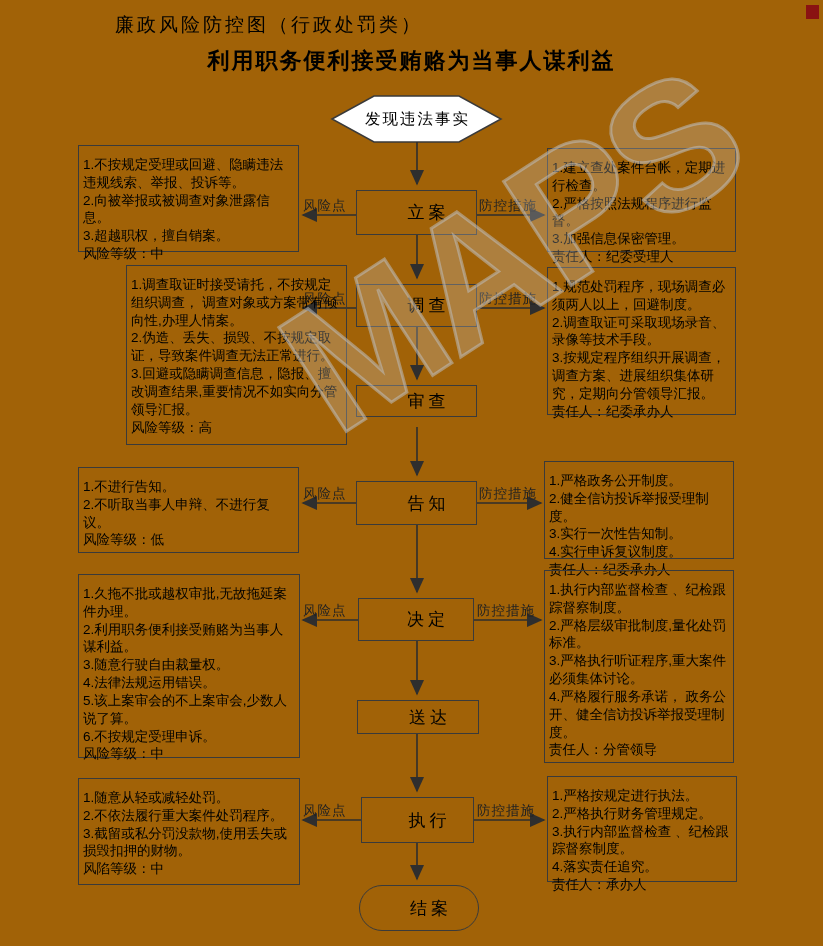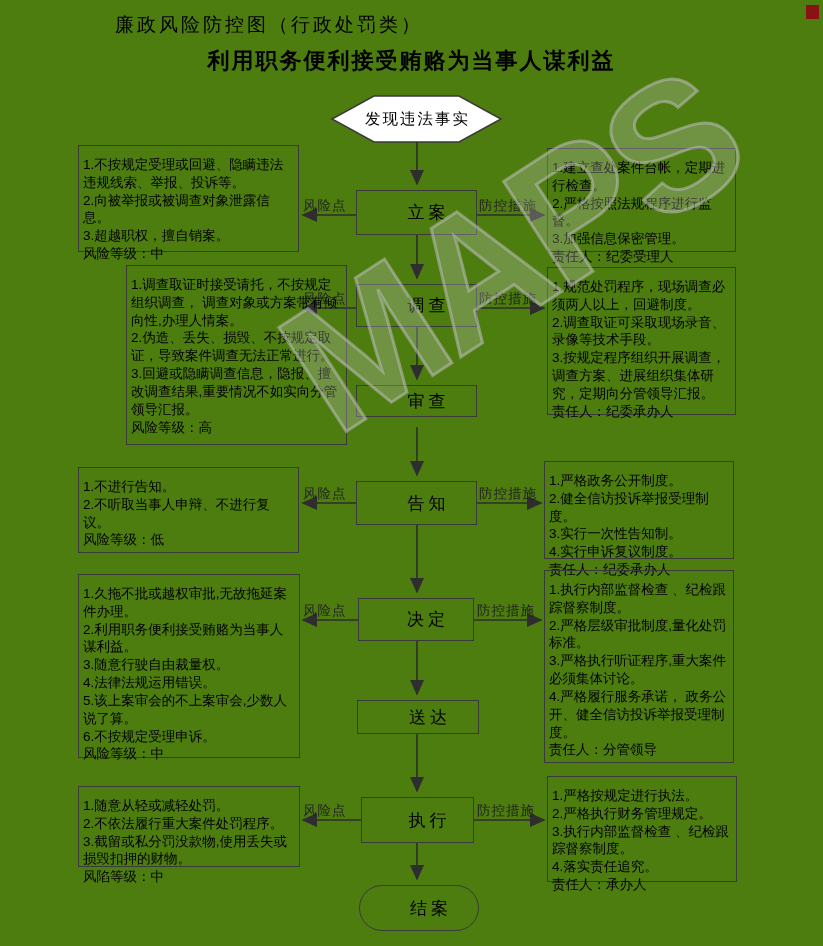--- a/index.html
+++ b/index.html
@@ -1,17 +1,17 @@
 <!DOCTYPE html>
 <html><head>
 <meta charset="utf-8">
 <style>
   html,body { margin:0; padding:0; background:#ffffff; }
   .canvas {
-    position:relative; width:823px; height:946px; background:#4d7c0f;
+    position:relative; width:823px; height:946px; background:#a16207;
     font-family:"Liberation Sans","DejaVu Sans",sans-serif; color:#000;
     overflow:hidden;
     text-decoration:underline;
   }
   .category-title {
     position:absolute; left:115px; top:12px; font-size:19px; letter-spacing:3px;
     font-family:"DejaVu Serif","Liberation Serif",serif;
   }
   .main-title {
     position:absolute; left:0; top:46px; width:823px; text-align:center;
@@ -129,21 +129,21 @@
   <div class="box textbox" style="left:78px; top:467px; width:221px; height:86px;">1.不进行告知。
 2.不听取当事人申辩、不进行复议。
 风险等级：低</div>
   <div class="box textbox" style="left:78px; top:574px; width:222px; height:184px;">1.久拖不批或越权审批,无故拖延案件办理。
 2.利用职务便利接受贿赂为当事人谋利益。
 3.随意行驶自由裁量权。
 4.法律法规运用错误。
 5.该上案审会的不上案审会,少数人说了算。
 6.不按规定受理申诉。
 风险等级：中</div>
-  <div class="box textbox" style="left:78px; top:778px; width:222px; height:81px;margin-top:8px;">1.随意从轻或减轻处罚。
+  <div class="box textbox" style="left:78px; top:778px; width:222px; height:107px;">1.随意从轻或减轻处罚。
 2.不依法履行重大案件处罚程序。
 3.截留或私分罚没款物,使用丢失或损毁扣押的财物。
 风陷等级：中</div>
 
   <div class="box textbox" style="left:547px; top:148px; width:189px; height:104px;">1.建立查处案件台帐，定期进行检查。
 2.严格按照法规程序进行监督。
 3.加强信息保密管理。
 责任人：纪委受理人</div>
   <div class="box textbox" style="left:547px; top:267px; width:189px; height:148px;">1.规范处罚程序，现场调查必须两人以上，回避制度。
 2.调查取证可采取现场录音、录像等技术手段。

